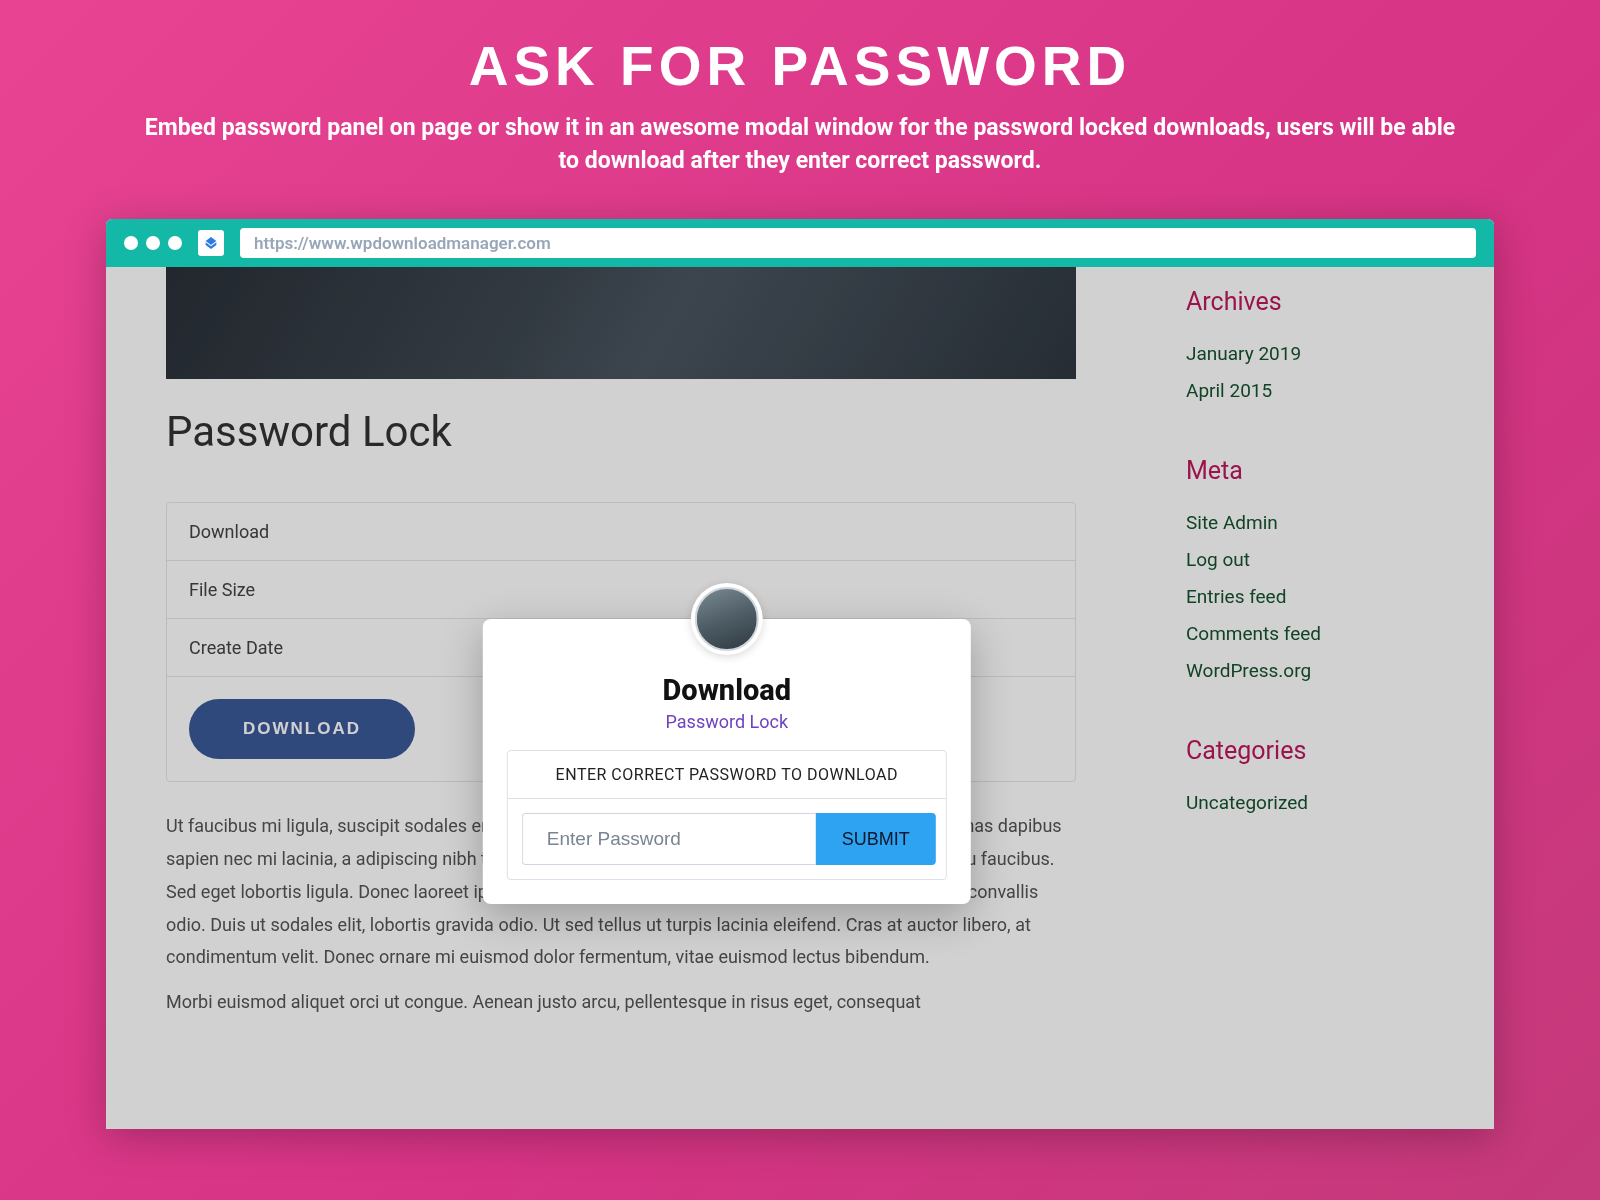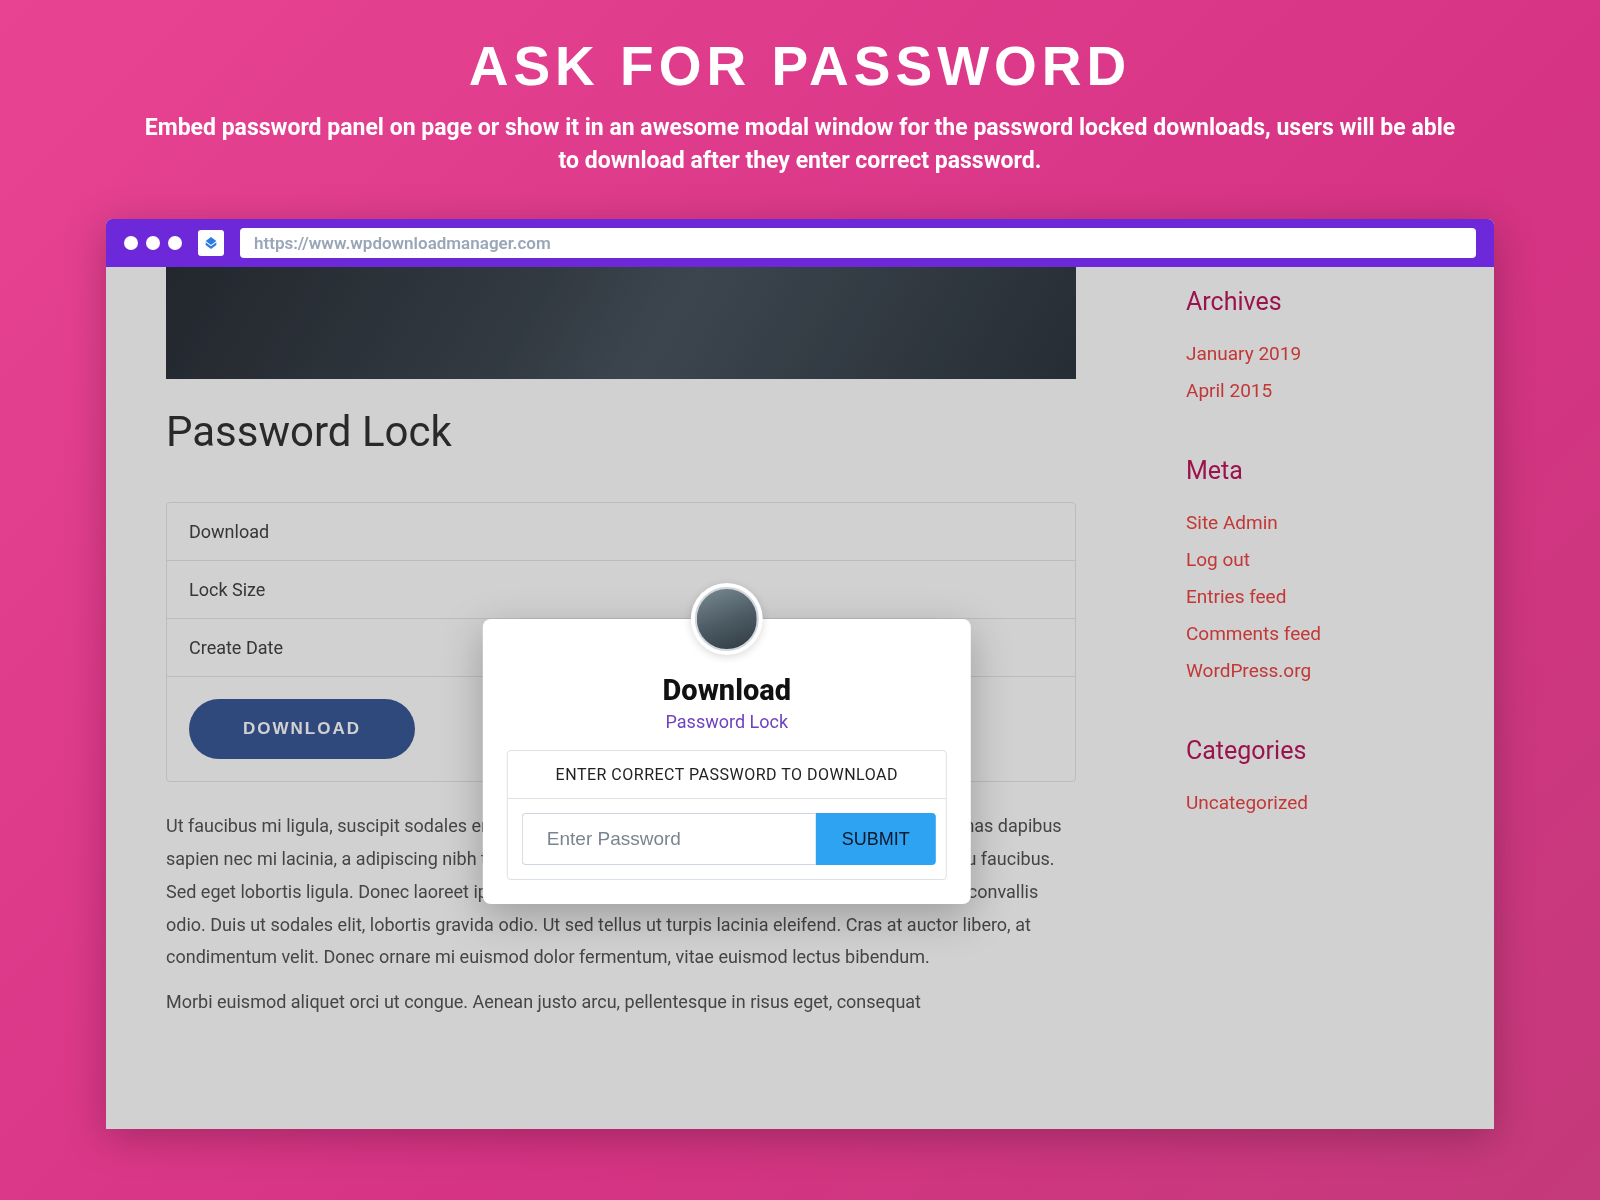--- a/index.html
+++ b/index.html
@@ -14,21 +14,21 @@
   text-transform: uppercase; margin-bottom: 14px;
   font-family: Impact, "Arial Black", sans-serif;
 }
 .hero-sub { font-size: 23px; line-height: 1.42; font-weight: 700; }
 .browser {
   width: 1388px; margin: 0 auto; background: #ecf1f7;
   border-radius: 6px 6px 0 0; box-shadow: 0 8px 40px rgba(0,0,0,.25);
   overflow: hidden; height: 910px; position: relative;
 }
 .chrome {
-  height: 48px; background: #6d28d9; display: flex; align-items: center;
+  height: 48px; background: #14b8a6; display: flex; align-items: center;
   padding: 0 18px; gap: 16px;
 }
 .dots { display: flex; gap: 8px; }
 .dot { width: 14px; height: 14px; border-radius: 50%; background: #fff; }
 .favicon {
   width: 26px; height: 26px; background: #fff; border-radius: 3px;
   display: flex; align-items: center; justify-content: center;
   color: #2c7be5; font-size: 16px;
 }
 .url-bar {
@@ -58,21 +58,21 @@
   background: #3b5998; color: #fff; border: none;
   padding: 20px 54px; border-radius: 40px; font-size: 17px;
   letter-spacing: 2px; font-weight: 600; cursor: pointer;
 }
 .lorem { font-size: 18px; line-height: 1.82; color: #555; }
 .lorem p { margin-bottom: 12px; }
 .sidebar { width: 260px; padding-top: 20px; }
 .widget { margin-bottom: 54px; }
 .w-title { font-size: 25px; font-weight: 400; color: #be185d; margin-bottom: 26px; }
 .w-link {
-  display: block; color: #ef4444; font-size: 19px;
+  display: block; color: #14532d; font-size: 19px;
   text-decoration: none; margin-bottom: 14px; cursor: pointer;
 }
 
 .dim {
   position: absolute; inset: 0;
   background: rgba(0,0,0,.18);
 }
 
 .modal-wrap {
   position: absolute; left: 50%; top: 352px; transform: translateX(-65%);
@@ -136,21 +136,21 @@
   </div>
 
   <div class="viewport">
     <div class="page">
       <div class="main">
         <div class="hero-img"></div>
         <h2 class="page-title">Password Lock</h2>
 
         <div class="info-box">
           <div class="info-row">Download</div>
-          <div class="info-row">Lock Size</div>
+          <div class="info-row">File Size</div>
           <div class="info-row">Create Date</div>
           <div class="dl-row">
             <button class="dl-btn">DOWNLOAD</button>
           </div>
         </div>
 
         <div class="lorem">
           <p>Ut faucibus mi ligula, suscipit sodales eros lacinia at. Morbi elementum vulputate consequat. Maecenas dapibus sapien nec mi lacinia, a adipiscing nibh tincidunt. Fusce placerat leo vel purus pulvinar, ac feugiat arcu faucibus. Sed eget lobortis ligula. Donec laoreet ipsum et nisl ornare blandit. Etiam pretium posuere odio, eget convallis odio. Duis ut sodales elit, lobortis gravida odio. Ut sed tellus ut turpis lacinia eleifend. Cras at auctor libero, at condimentum velit. Donec ornare mi euismod dolor fermentum, vitae euismod lectus bibendum.</p>
           <p>Morbi euismod aliquet orci ut congue. Aenean justo arcu, pellentesque in risus eget, consequat</p>
         </div>

